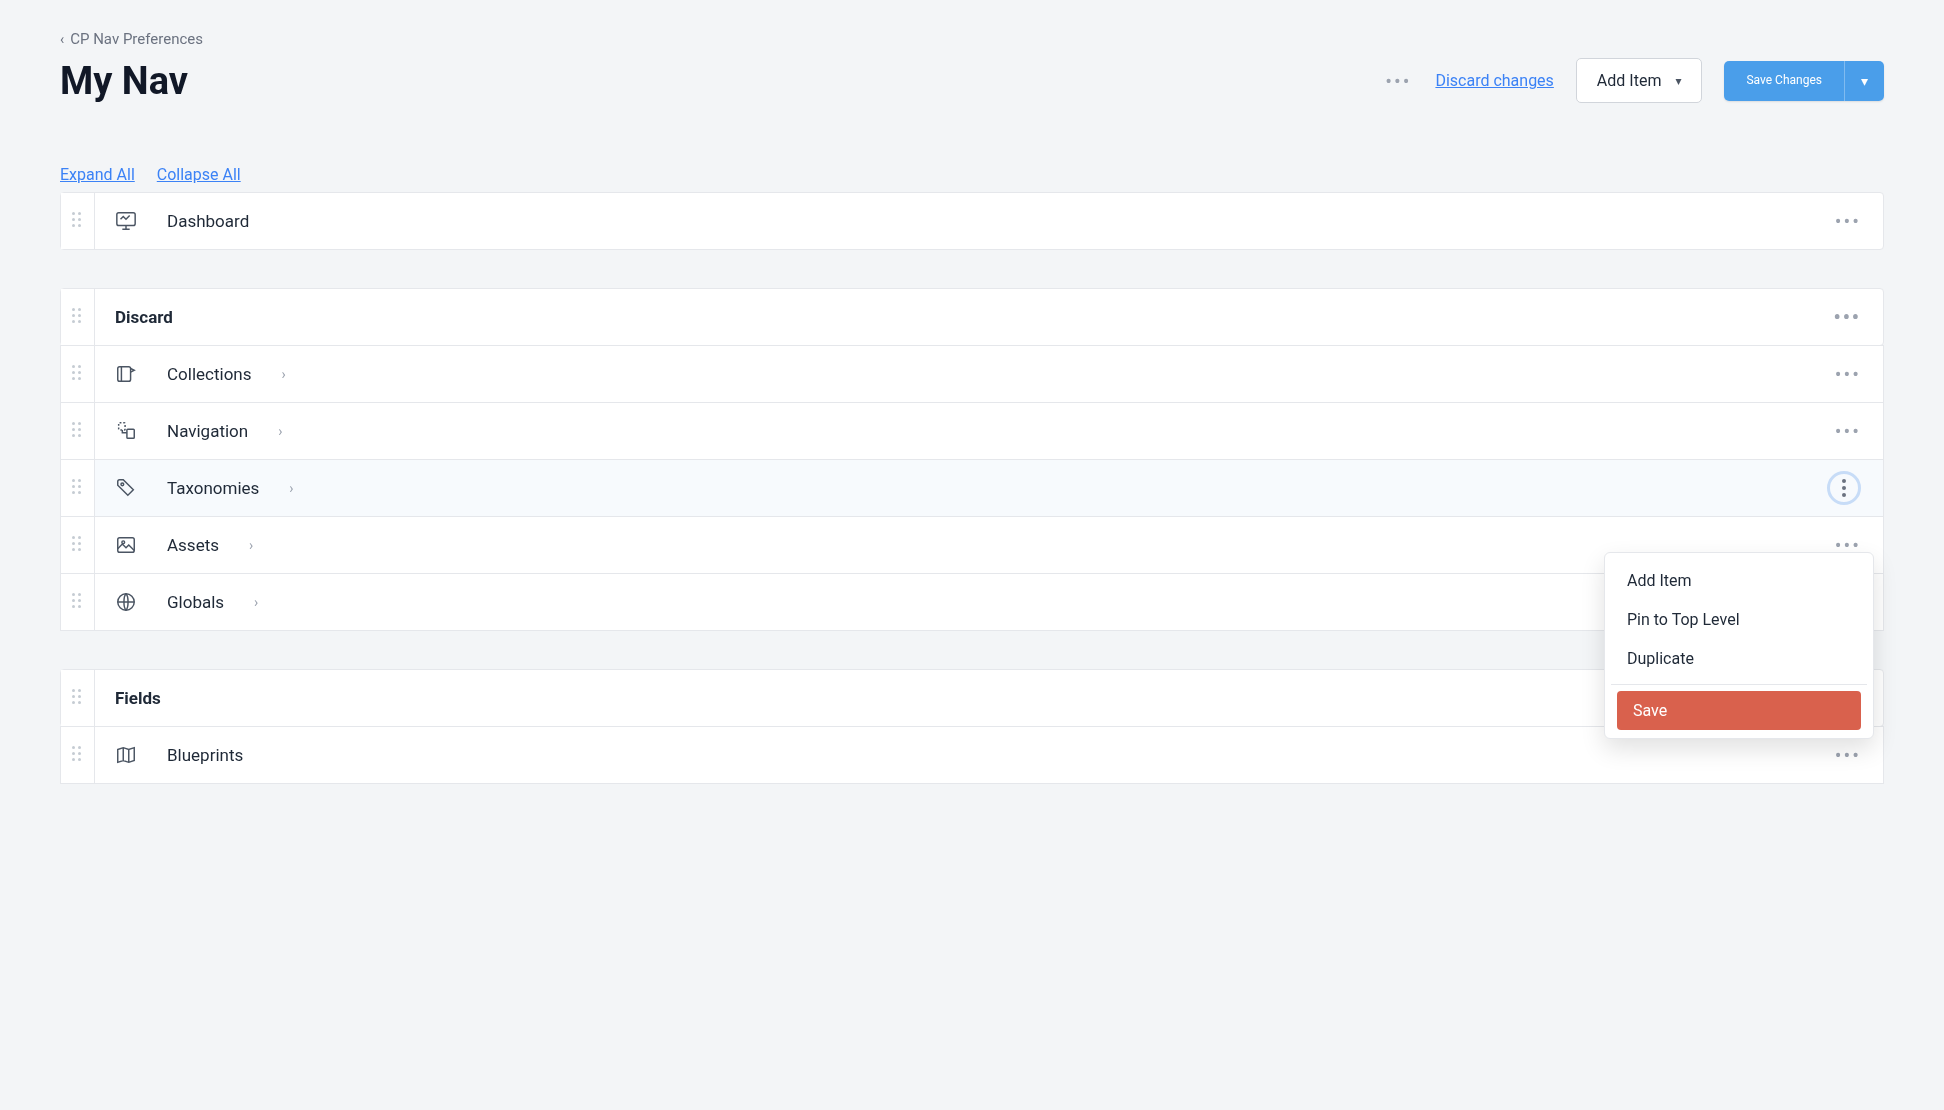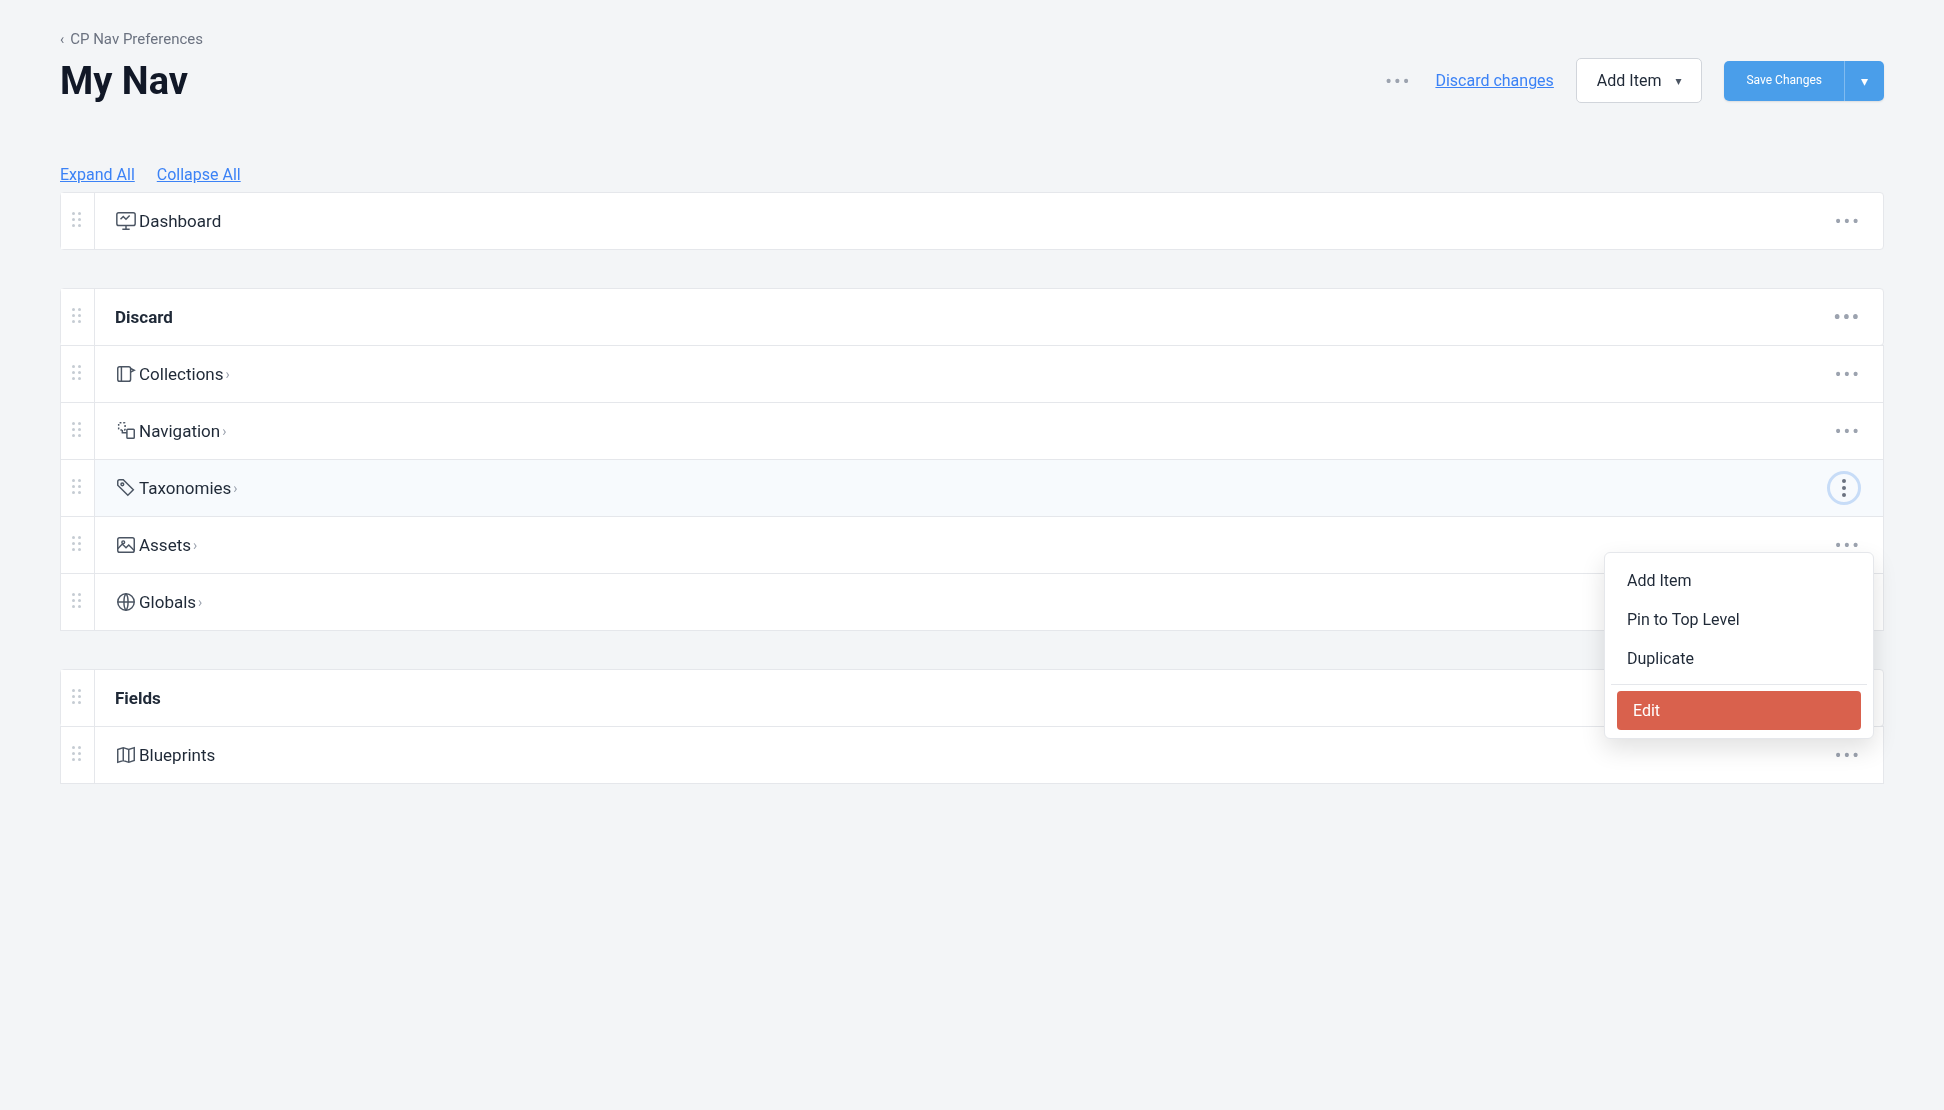--- a/index.html
+++ b/index.html
@@ -120,21 +120,21 @@
   grid-template-columns: repeat(2, 3px);
   grid-template-rows: repeat(3, 3px);
   gap: 3px;
 }
 .drag-dots span { background: #c5ccd3; border-radius: 50%; width: 3px; height: 3px; }
 .row-body {
   flex: 1;
   display: flex;
   align-items: center;
   padding: 0 22px 0 20px;
-  gap: 2px;
+  gap: 30px;
   min-height: 56px;
 }
 .row-label {
   font-size: 17px;
   color: #1f2937;
 }
 .row-icon {
   width: 22px; height: 22px;
   display: flex; align-items: center; justify-content: center;
   color: #4b5563;
@@ -453,17 +453,17 @@
   </div>
 
 </div>
 
 
 <div class="context-menu">
   <div class="menu-item">Add Item</div>
   <div class="menu-item">Pin to Top Level</div>
   <div class="menu-item">Duplicate</div>
   <hr>
-  <div class="menu-item danger">Edit</div>
+  <div class="menu-item danger">Save</div>
 </div>
 
 
 
 
 </body></html>

